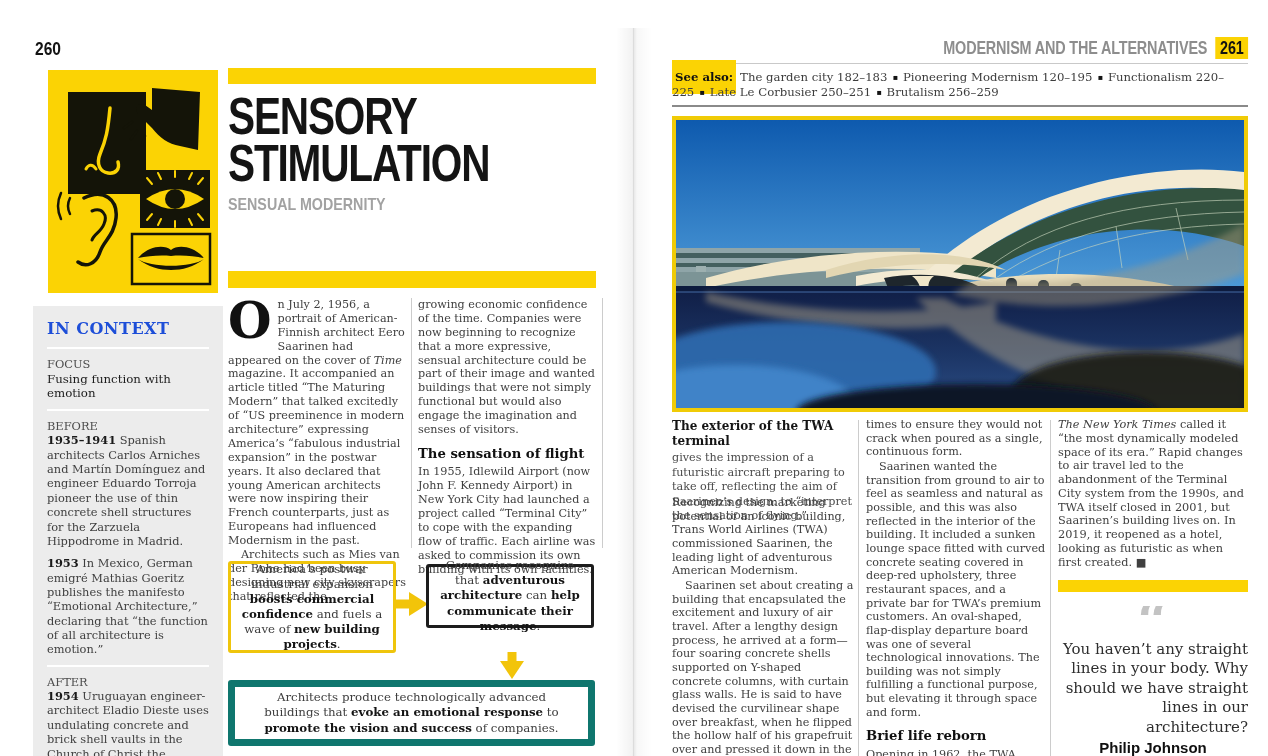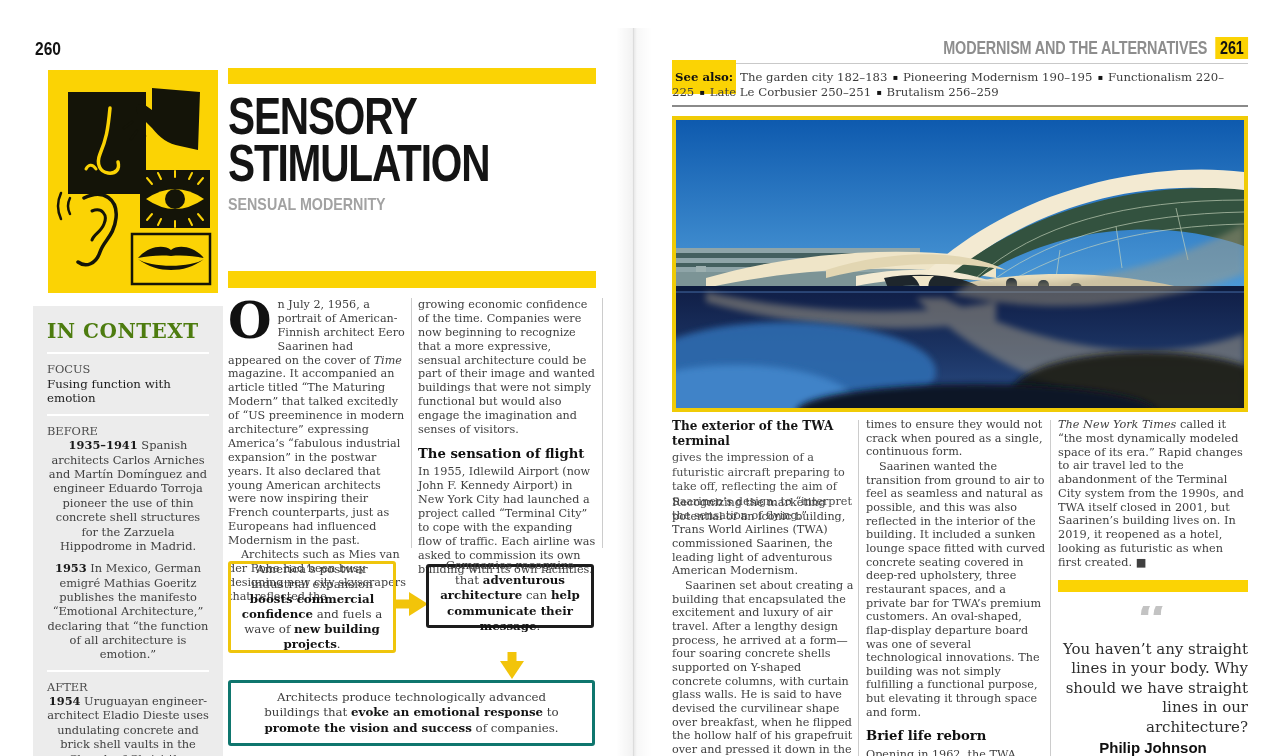--- a/index.html
+++ b/index.html
@@ -17,46 +17,46 @@
   .ybar { background:#FBD304; width:100%; height:16px; }
   .ybar.bot { position:absolute; left:0; top:203px; height:17px; }
   .big-title { margin-top:9px; font-family:"Liberation Sans",sans-serif; font-weight:bold;
     font-size:52px; line-height:.91; letter-spacing:-1.5px; color:#141414; white-space:nowrap;
     transform:scaleX(.78); transform-origin:left top; }
   .subtitle { margin-top:7px; font-family:"Liberation Sans",sans-serif; font-weight:bold;
     font-size:17px; color:#a2a2a2; letter-spacing:0; white-space:nowrap; transform:scaleX(.84); transform-origin:left top; }
 
   .context { position:absolute; left:33px; top:278px; width:190px; min-height:458px;
     background:#ececec; padding:13px 14px 14px; font-size:11.4px; line-height:1.26; color:#3f3f3f; }
-  .context h2 { font-size:20px; letter-spacing:.5px; color:#4d7c0f; margin-bottom:7px; }
+  .context h2 { font-size:16px; letter-spacing:.5px; color:#1d4ed8; margin-bottom:7px; }
   .wrule { height:2px; background:#ffffff; margin:8px 0; }
   .ctx-label { color:#4c4c4c; }
   .ctx-focus { font-weight:normal; color:#1c1c1c; font-size:11.8px; line-height:1.25; }
-  .ctx-item { margin-top:8px;text-align:center; }
+  .ctx-item { margin-top:8px; }
   .ctx-item b { color:#1a1a1a; }
 
   .bodycols { position:absolute; left:228px; top:266px; width:384px; height:258px; }
   .bcol { position:absolute; top:4px; width:178px; font-size:11.2px; line-height:1.24; color:#404040; text-align:left; }
   .bcol.c1 { left:0; }
   .bcol.c2 { left:190px; }
   .vrule { position:absolute; width:1px; background:#cccccc; }
   .vr-a { left:183px; top:4px; height:250px; }
   .vr-b { left:374px; top:4px; height:250px; }
   .dropcap { float:left; font-size:50px; line-height:.78; font-weight:bold; color:#111;
     padding:3px 6px 0 0; font-family:"DejaVu Serif",serif; }
   .ind { text-indent:13px; }
   .bhead { font-weight:bold; font-size:13.2px; color:#101010; margin:9px 0 3px; }
 
   .flow { position:absolute; left:228px; top:530px; width:368px; height:200px;
     font-size:11.8px; line-height:1.28; color:#3d3d3d; text-align:center; }
   .flow b { color:#141414; }
   .fbox { position:absolute; padding:9px 10px; border-radius:3px; display:flex; align-items:center; justify-content:center; }
   .fbox1 { left:0; top:3px; width:168px; height:92px; border:3px solid #EFC50C; }
   .fbox2 { left:198px; top:6px; width:168px; height:64px; border:3px solid #1c1c1c; }
-  .fbox3 { left:0; top:122px; width:367px; height:66px; border:3px solid #0f766e; padding:6px 18px; }
+  .fbox3 { left:0; top:122px; width:367px; height:66px; border:7px solid #0f766e; padding:6px 18px; }
   .arr { position:absolute; }
   .arr-right { left:166px; top:32px; }
   .arr-down  { left:270px; top:94px; }
 
   
   .gutter-shade { position:absolute; left:616px; top:0; width:36px; height:756px;
     background:linear-gradient(90deg, rgba(0,0,0,0) 0%, rgba(0,0,0,0.05) 45%, rgba(0,0,0,0.09) 50%, rgba(0,0,0,0.03) 58%, rgba(0,0,0,0) 100%); }
   .fold-line { position:absolute; left:633px; top:0; width:1px; height:756px; background:#dcdcdc; }
 
   
@@ -208,21 +208,21 @@
 
   <div class="gutter-shade"></div>
   <div class="fold-line"></div>
 
   <div class="rp-header">
     <span class="hwrap"><span>MODERNISM AND THE ALTERNATIVES</span><span class="pnum">261</span></span>
   </div>
   <div class="hr-thin"></div>
 
   <div class="seealso">
-    <span class="sa-label">See also:</span><span>The garden city 182–183</span><span class="sq">▪</span><span>Pioneering Modernism 190–195</span><span class="sq">▪</span><span>Functionalism 220–225</span><span class="sq">▪</span><span>Late Le Corbusier 250–251</span><span class="sq">▪</span><span>Brutalism 256–259</span>
+    <span class="sa-label">See also:</span><span>The garden city 182–183</span><span class="sq">▪</span><span>Pioneering Modernism 120–195</span><span class="sq">▪</span><span>Functionalism 220–225</span><span class="sq">▪</span><span>Late Le Corbusier 250–251</span><span class="sq">▪</span><span>Brutalism 256–259</span>
   </div>
   <div class="hr-strong"></div>
 
   <div class="photo">
     <svg viewBox="0 0 568 288" width="568" height="288" aria-hidden="true">
       <defs>
         <linearGradient id="sky" x1="0" y1="0" x2="0" y2="1">
           <stop offset="0" stop-color="#0E5AAE"></stop>
             <stop offset="1" stop-color="#4E9BD8"></stop>
         </linearGradient>

